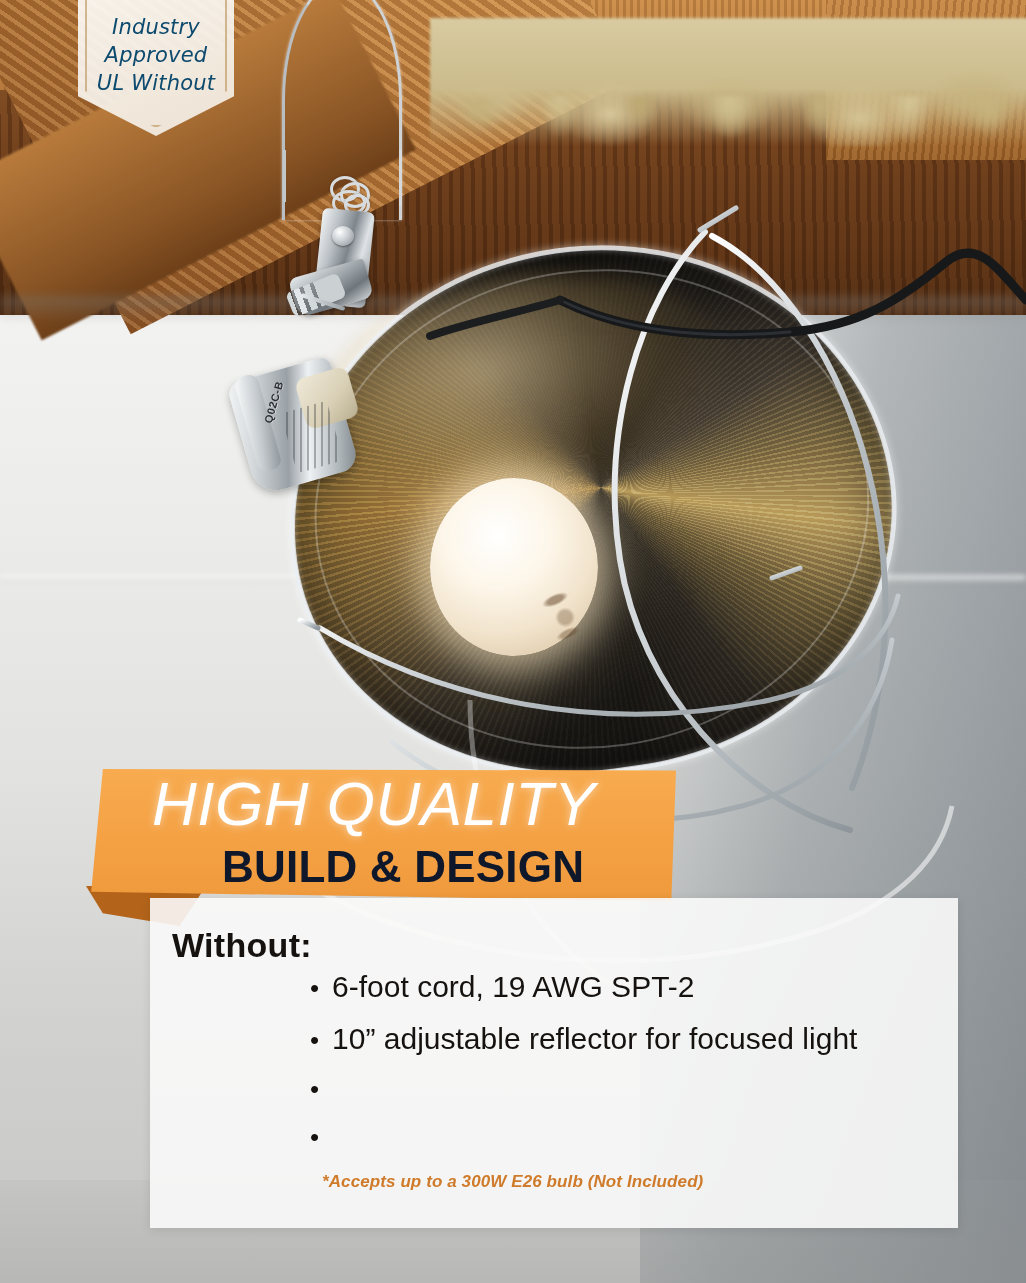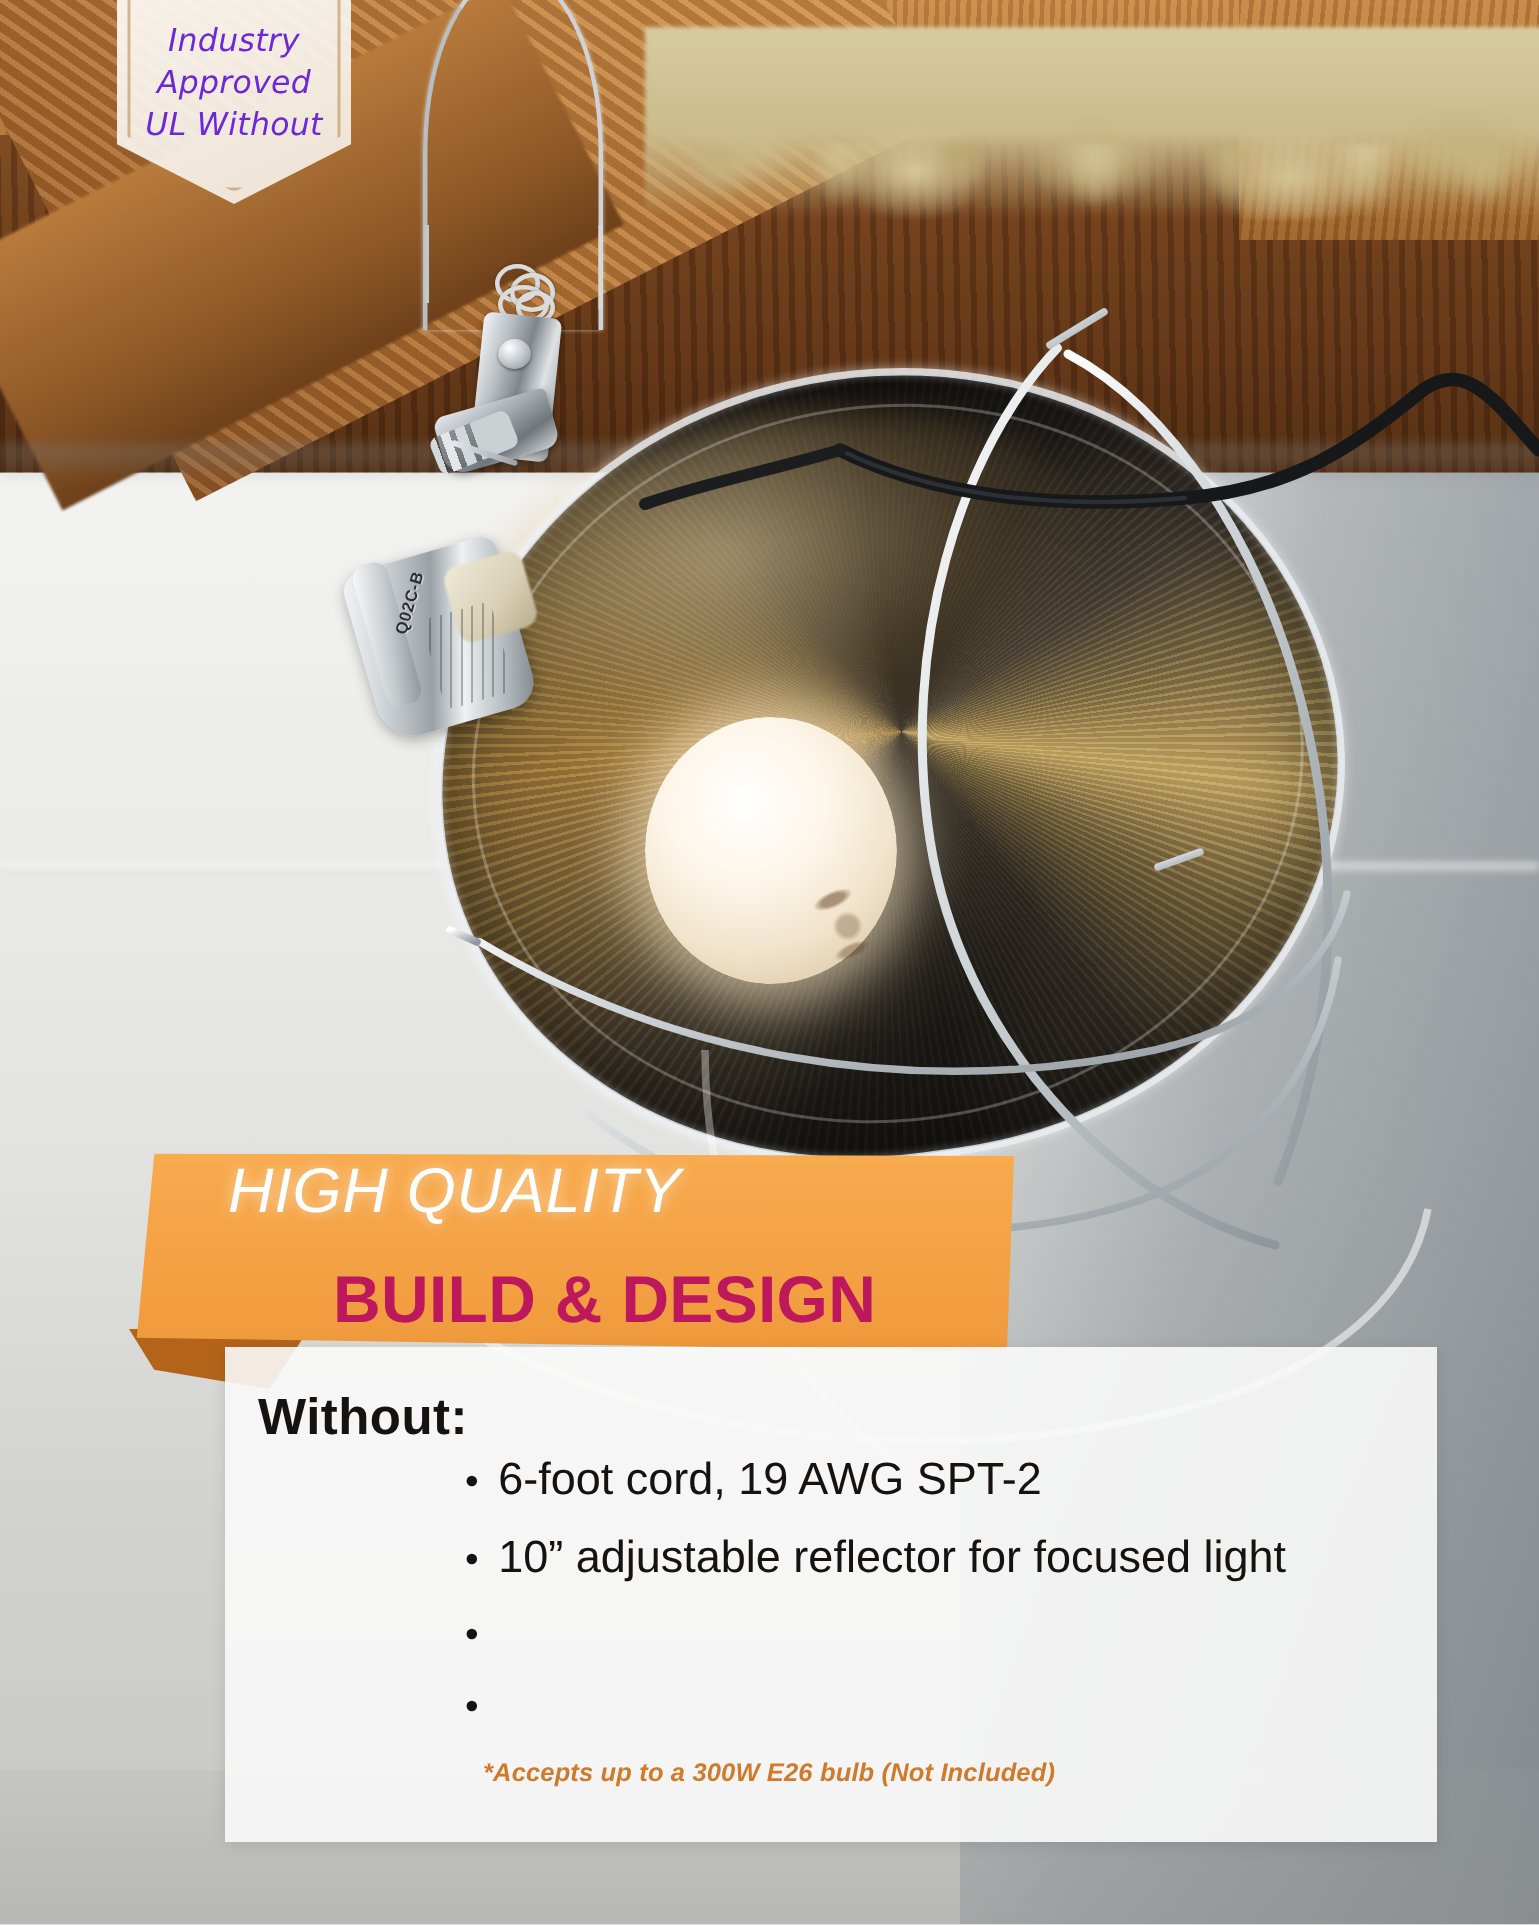--- a/index.html
+++ b/index.html
@@ -292,53 +292,53 @@
     outline:2px solid rgba(190,150,96,.65);
     outline-offset:-3px;
   }
   .badge-text {
     position:absolute; left:78px; top:14px; width:156px;
     text-align:center;
     font-family:"DejaVu Sans", sans-serif;
     font-style:italic;
     font-size:21px;
     line-height:1.33;
-    color:#6d28d9;
+    color:#0c4a6e;
     letter-spacing:.2px;
   }
   .badge-text span { display:block; }
 
   
   .banner-shadow {
     position:absolute; left:86px; top:886px; width:120px; height:40px;
     background:#b3641a;
     clip-path:polygon(0 0, 100% 0, 78% 100%, 14% 68%);
   }
   .banner {
     position:absolute; left:90px; top:769px; width:586px; height:132px;
     background:linear-gradient(180deg,#f8ab4f 0%, #f4a144 55%, #ef9a3c 100%);
     clip-path:polygon(2.2% 0%, 100% 1.2%, 99.2% 100%, 0.2% 93%);
     box-shadow:0 3px 10px rgba(0,0,0,.18);
   }
   .banner-title {
     position:absolute; left:152px; top:773px;
     font-family:"Liberation Sans", sans-serif;
     font-style:italic; font-weight:400;
-    font-size:42px; line-height:1;
+    font-size:62px; line-height:1;
     color:#ffffff;
     letter-spacing:.5px;
     text-shadow:0 0 9px rgba(255,255,255,.55);
     white-space:nowrap;
   }
   .banner-sub {
     position:absolute; left:222px; top:845px;
     font-family:"Liberation Sans", sans-serif;
     font-weight:700;
     font-size:44px; line-height:1;
-    color:#be185d;
+    color:#0f172a;
     letter-spacing:.2px;
     white-space:nowrap;
   }
 
   
   .panel {
     position:absolute; left:150px; top:898px; width:808px; height:330px;
     background:rgba(250,250,250,.90);
     box-shadow:0 2px 10px rgba(0,0,0,.10);
   }

